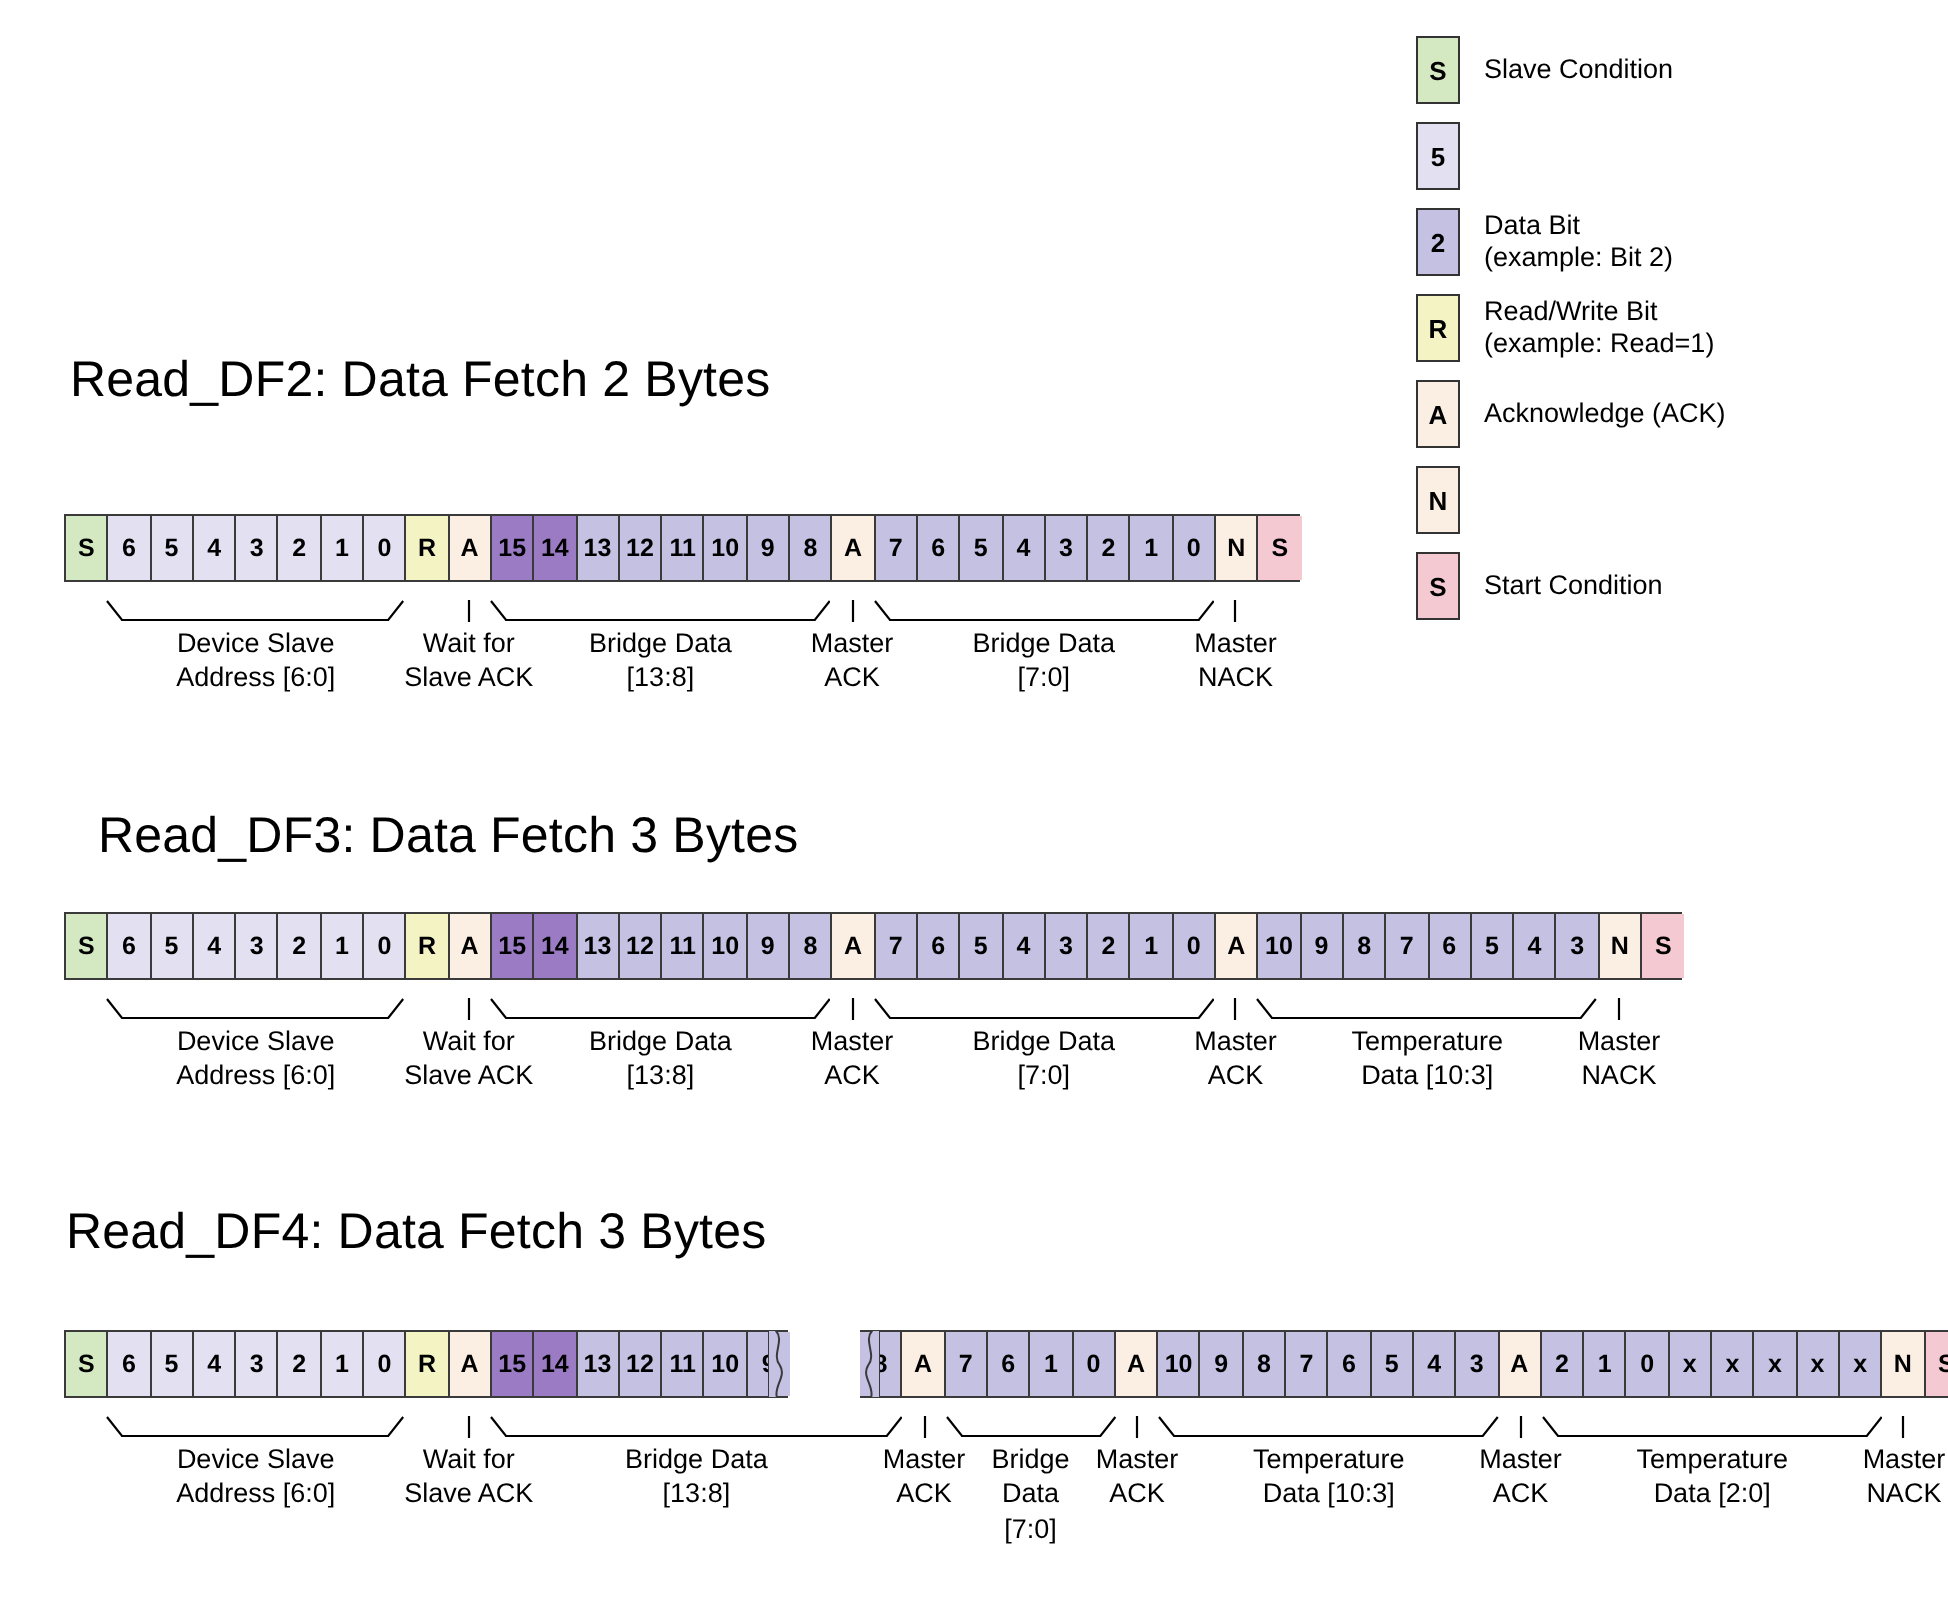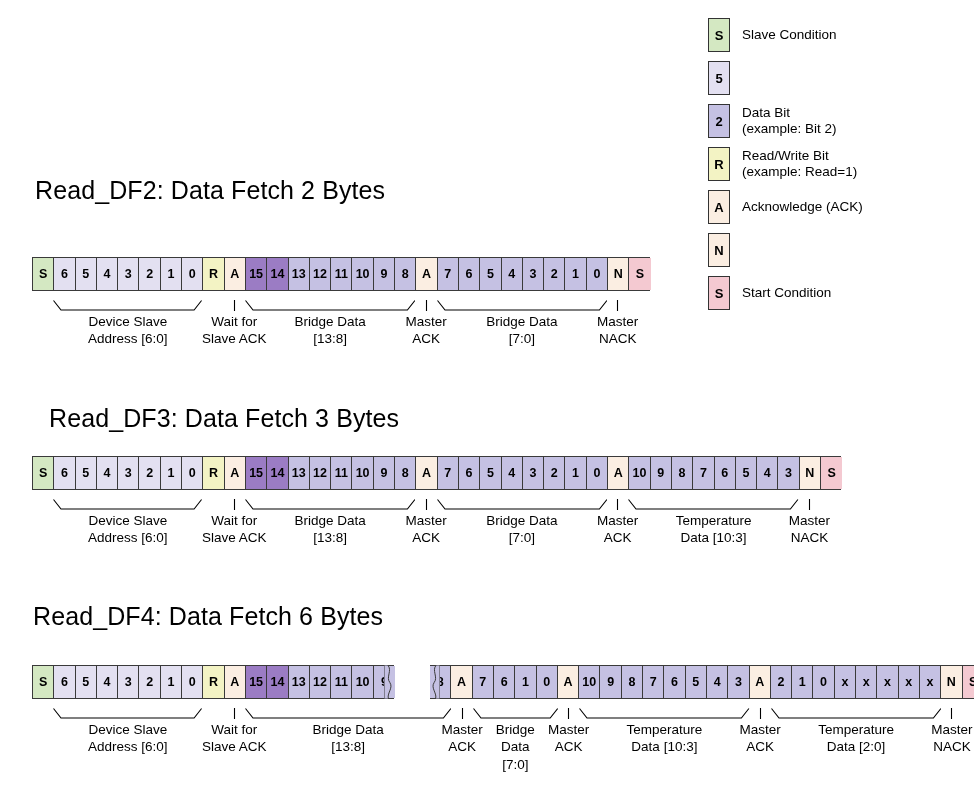--- a/index.html
+++ b/index.html
@@ -321,21 +321,21 @@
         <div style="position: relative; height: 11px; display: flex; justify-content: center;">
           <svg width="3" height="11" viewBox="0 0 3 11">
             <line x1="1.5" y1="0" x2="1.5" y2="11" stroke="#000" stroke-width="1.1"></line>
           </svg>
         </div>
         <div style="text-align: center; font-size: 13.5px; line-height: 1.28; white-space: pre-line; margin-top: 2px; width: 86px; margin-left: -32.35px;">Master
 NACK</div>
       </div>
     </div>
     <div class="diagram">
-      <div class="diagram-title" style="position: absolute; left: 33px; top: 602px;">Read_DF4: Data Fetch 6 Bytes</div>
+      <div class="diagram-title" style="position: absolute; left: 33px; top: 602px;">Read_DF4: Data Fetch 3 Bytes</div>
       <div class="frame" style="position: absolute; left: 32px; top: 665px; border: none; background: transparent;">
         <div style="position: relative; width: 951.9px; height: 34px;">
           <div style="position: absolute; left: 0px; top: 0px; height: 34px; width: 362.1px; box-sizing: border-box; border-top: 1px solid rgb(58, 58, 58); border-right: none; border-bottom: 1px solid rgb(58, 58, 58); border-left: 1px solid rgb(58, 58, 58); border-image: initial; display: flex;">
             <div class="cell" style="width: 21.3px; background: rgb(212, 232, 194);">S</div>
             <div class="cell" style="width: 21.3px; background: rgb(227, 224, 241);">6</div>
             <div class="cell" style="width: 21.3px; background: rgb(227, 224, 241);">5</div>
             <div class="cell" style="width: 21.3px; background: rgb(227, 224, 241);">4</div>
             <div class="cell" style="width: 21.3px; background: rgb(227, 224, 241);">3</div>
             <div class="cell" style="width: 21.3px; background: rgb(227, 224, 241);">2</div>
             <div class="cell" style="width: 21.3px; background: rgb(227, 224, 241);">1</div>

